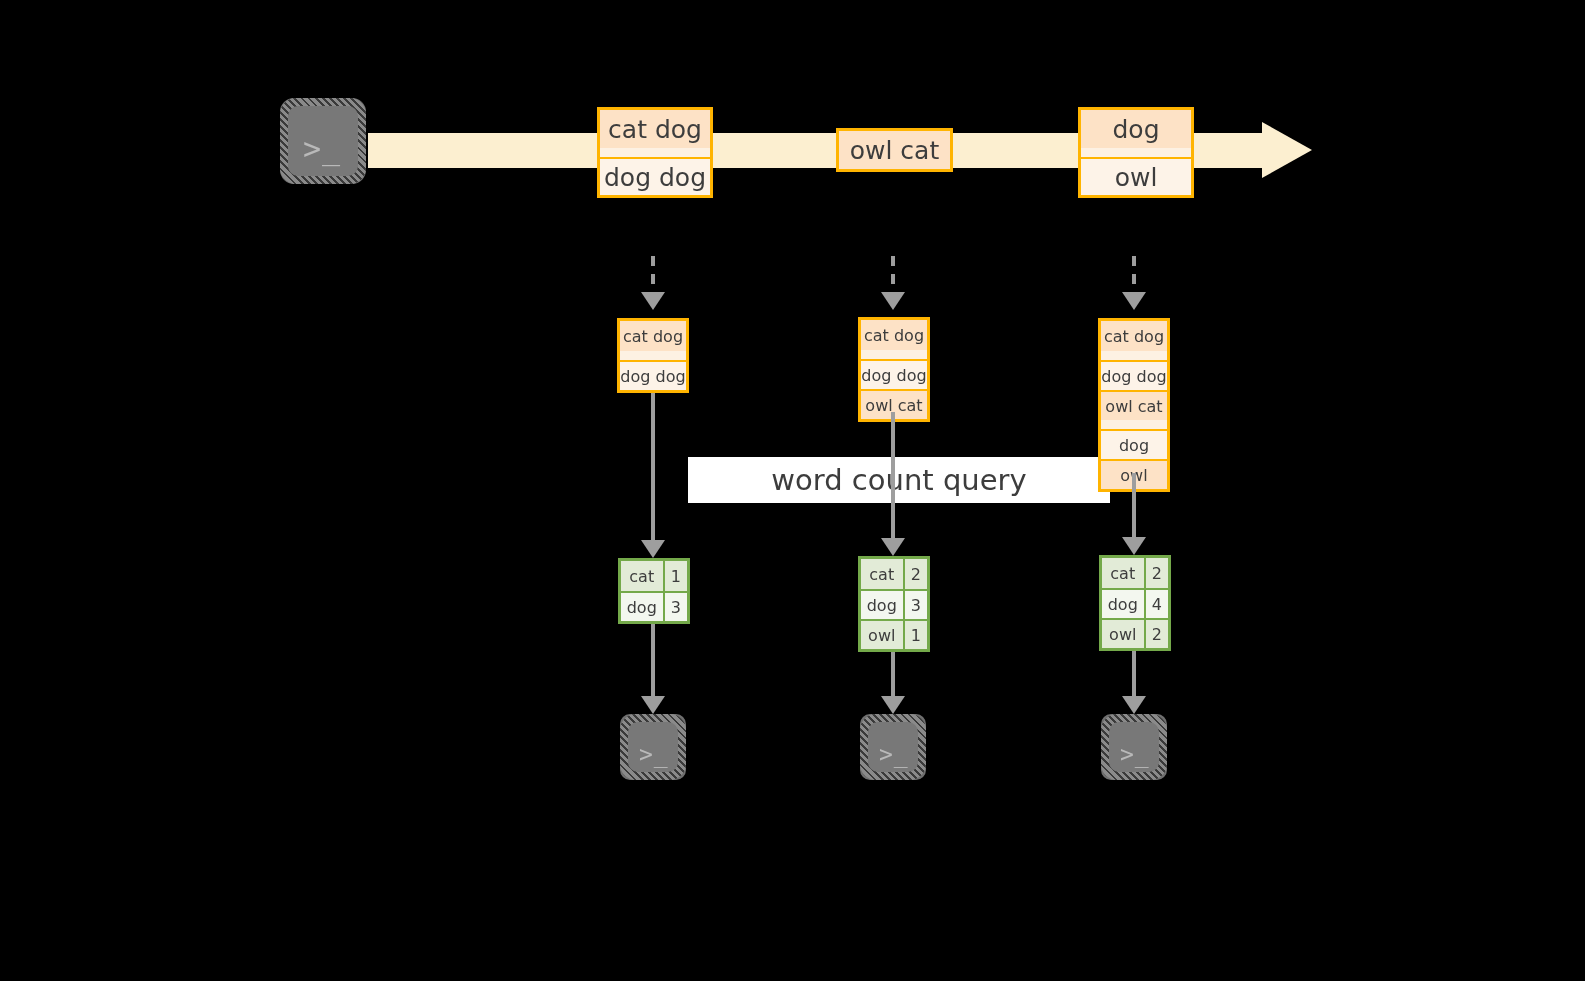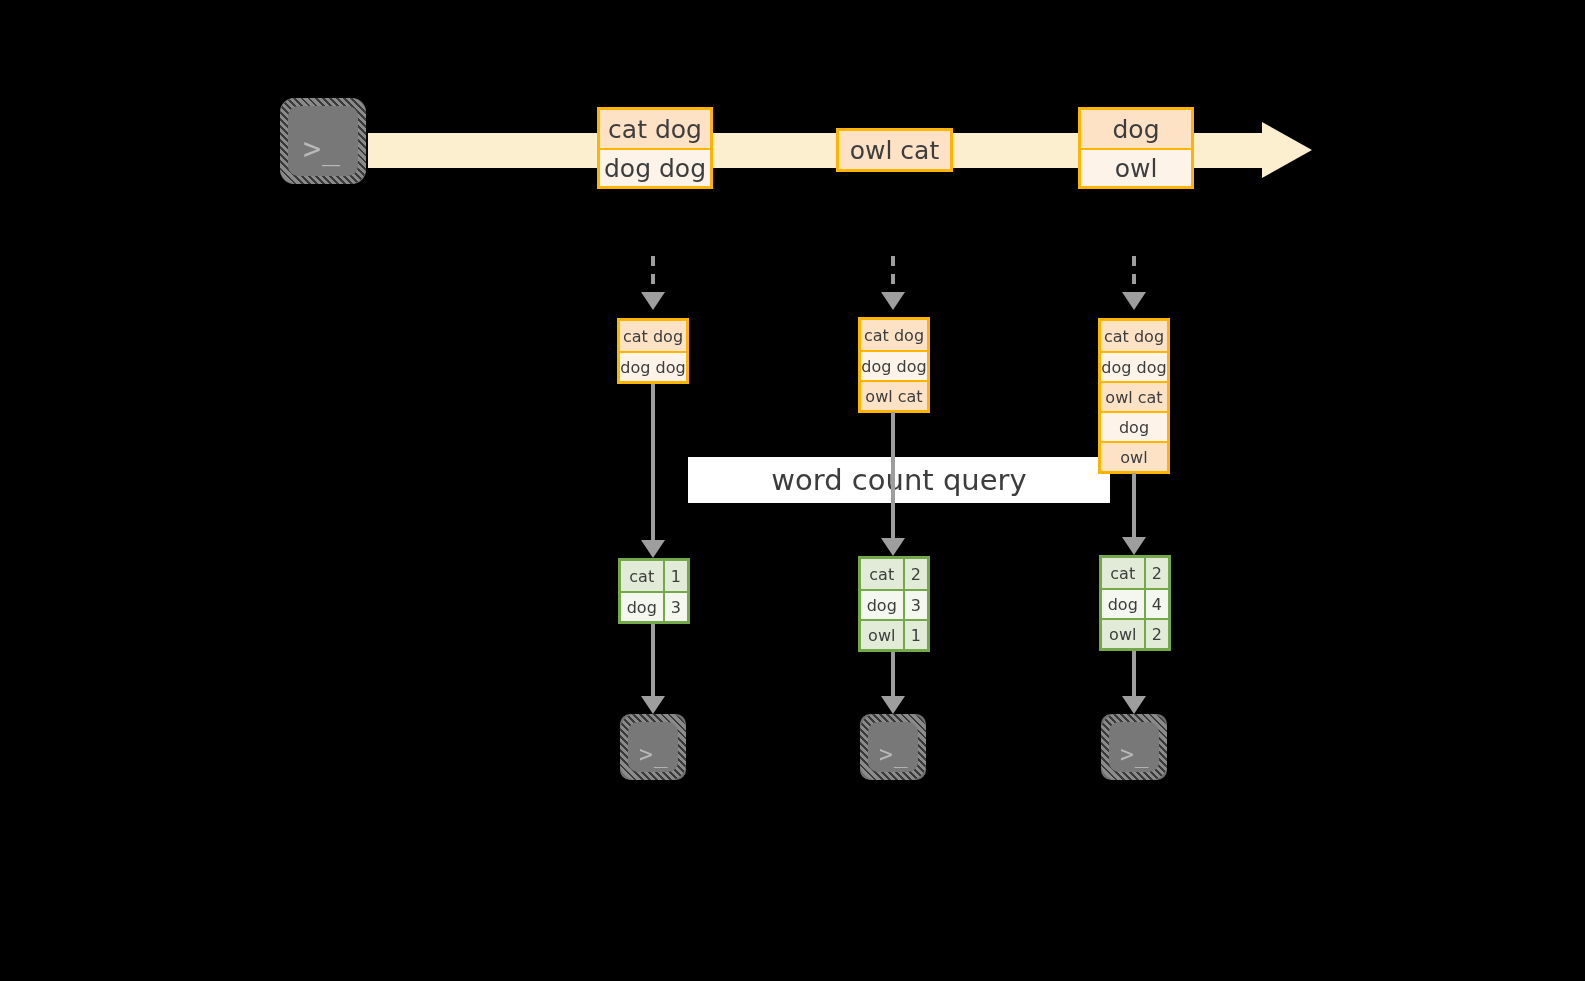--- a/index.html
+++ b/index.html
@@ -107,21 +107,21 @@
   }
   .obox .row {
     box-sizing: border-box;
     display: flex;
     align-items: center;
     justify-content: center;
     color: #3d3d3d;
     white-space: nowrap;
   }
   .obox .row.dark { background: #fde2c6; }
-  .obox .row.light { background: #fdf3e8; }
+  .obox .row.light { background: #fdf3e8; margin-top: 9px; }
   .obox .row + .row { border-top: 2px solid #ffb400; }
 
   
   .obox-big .row { height: 38px; font-size: 25px; }
 
   
   .obox-small .row { height: 30px; font-size: 16px; }
 
   
   .gtable {

